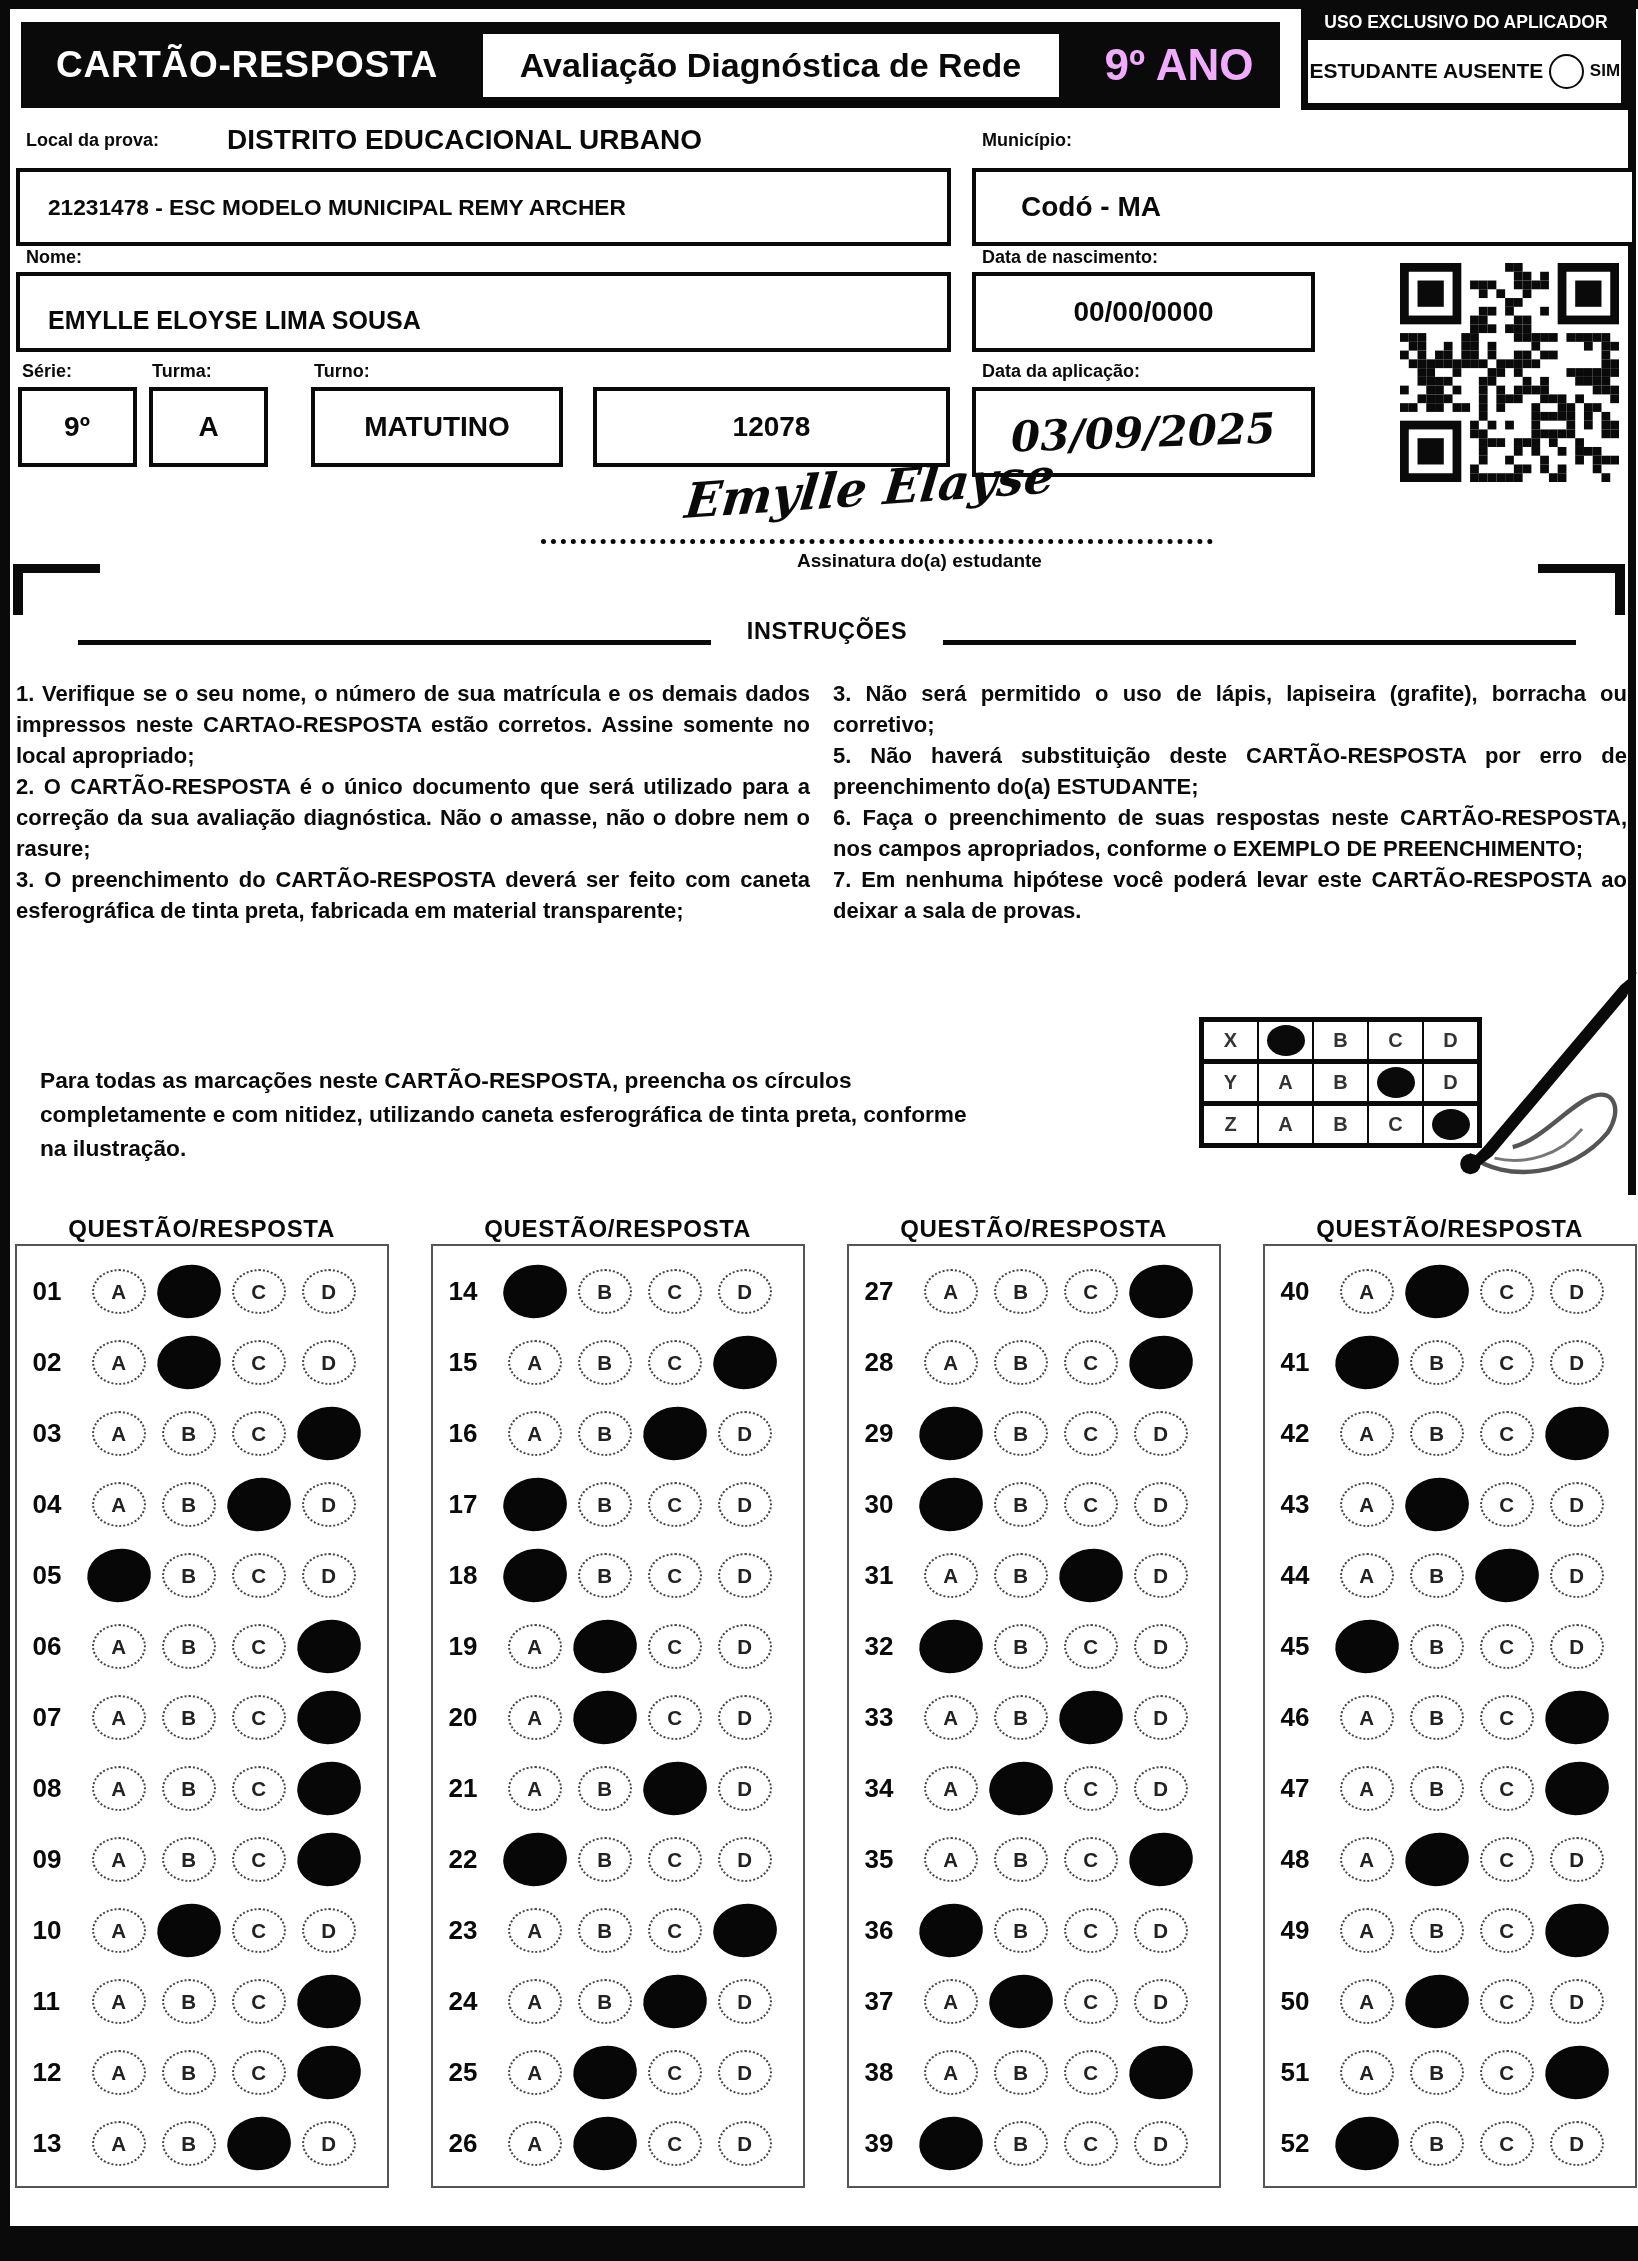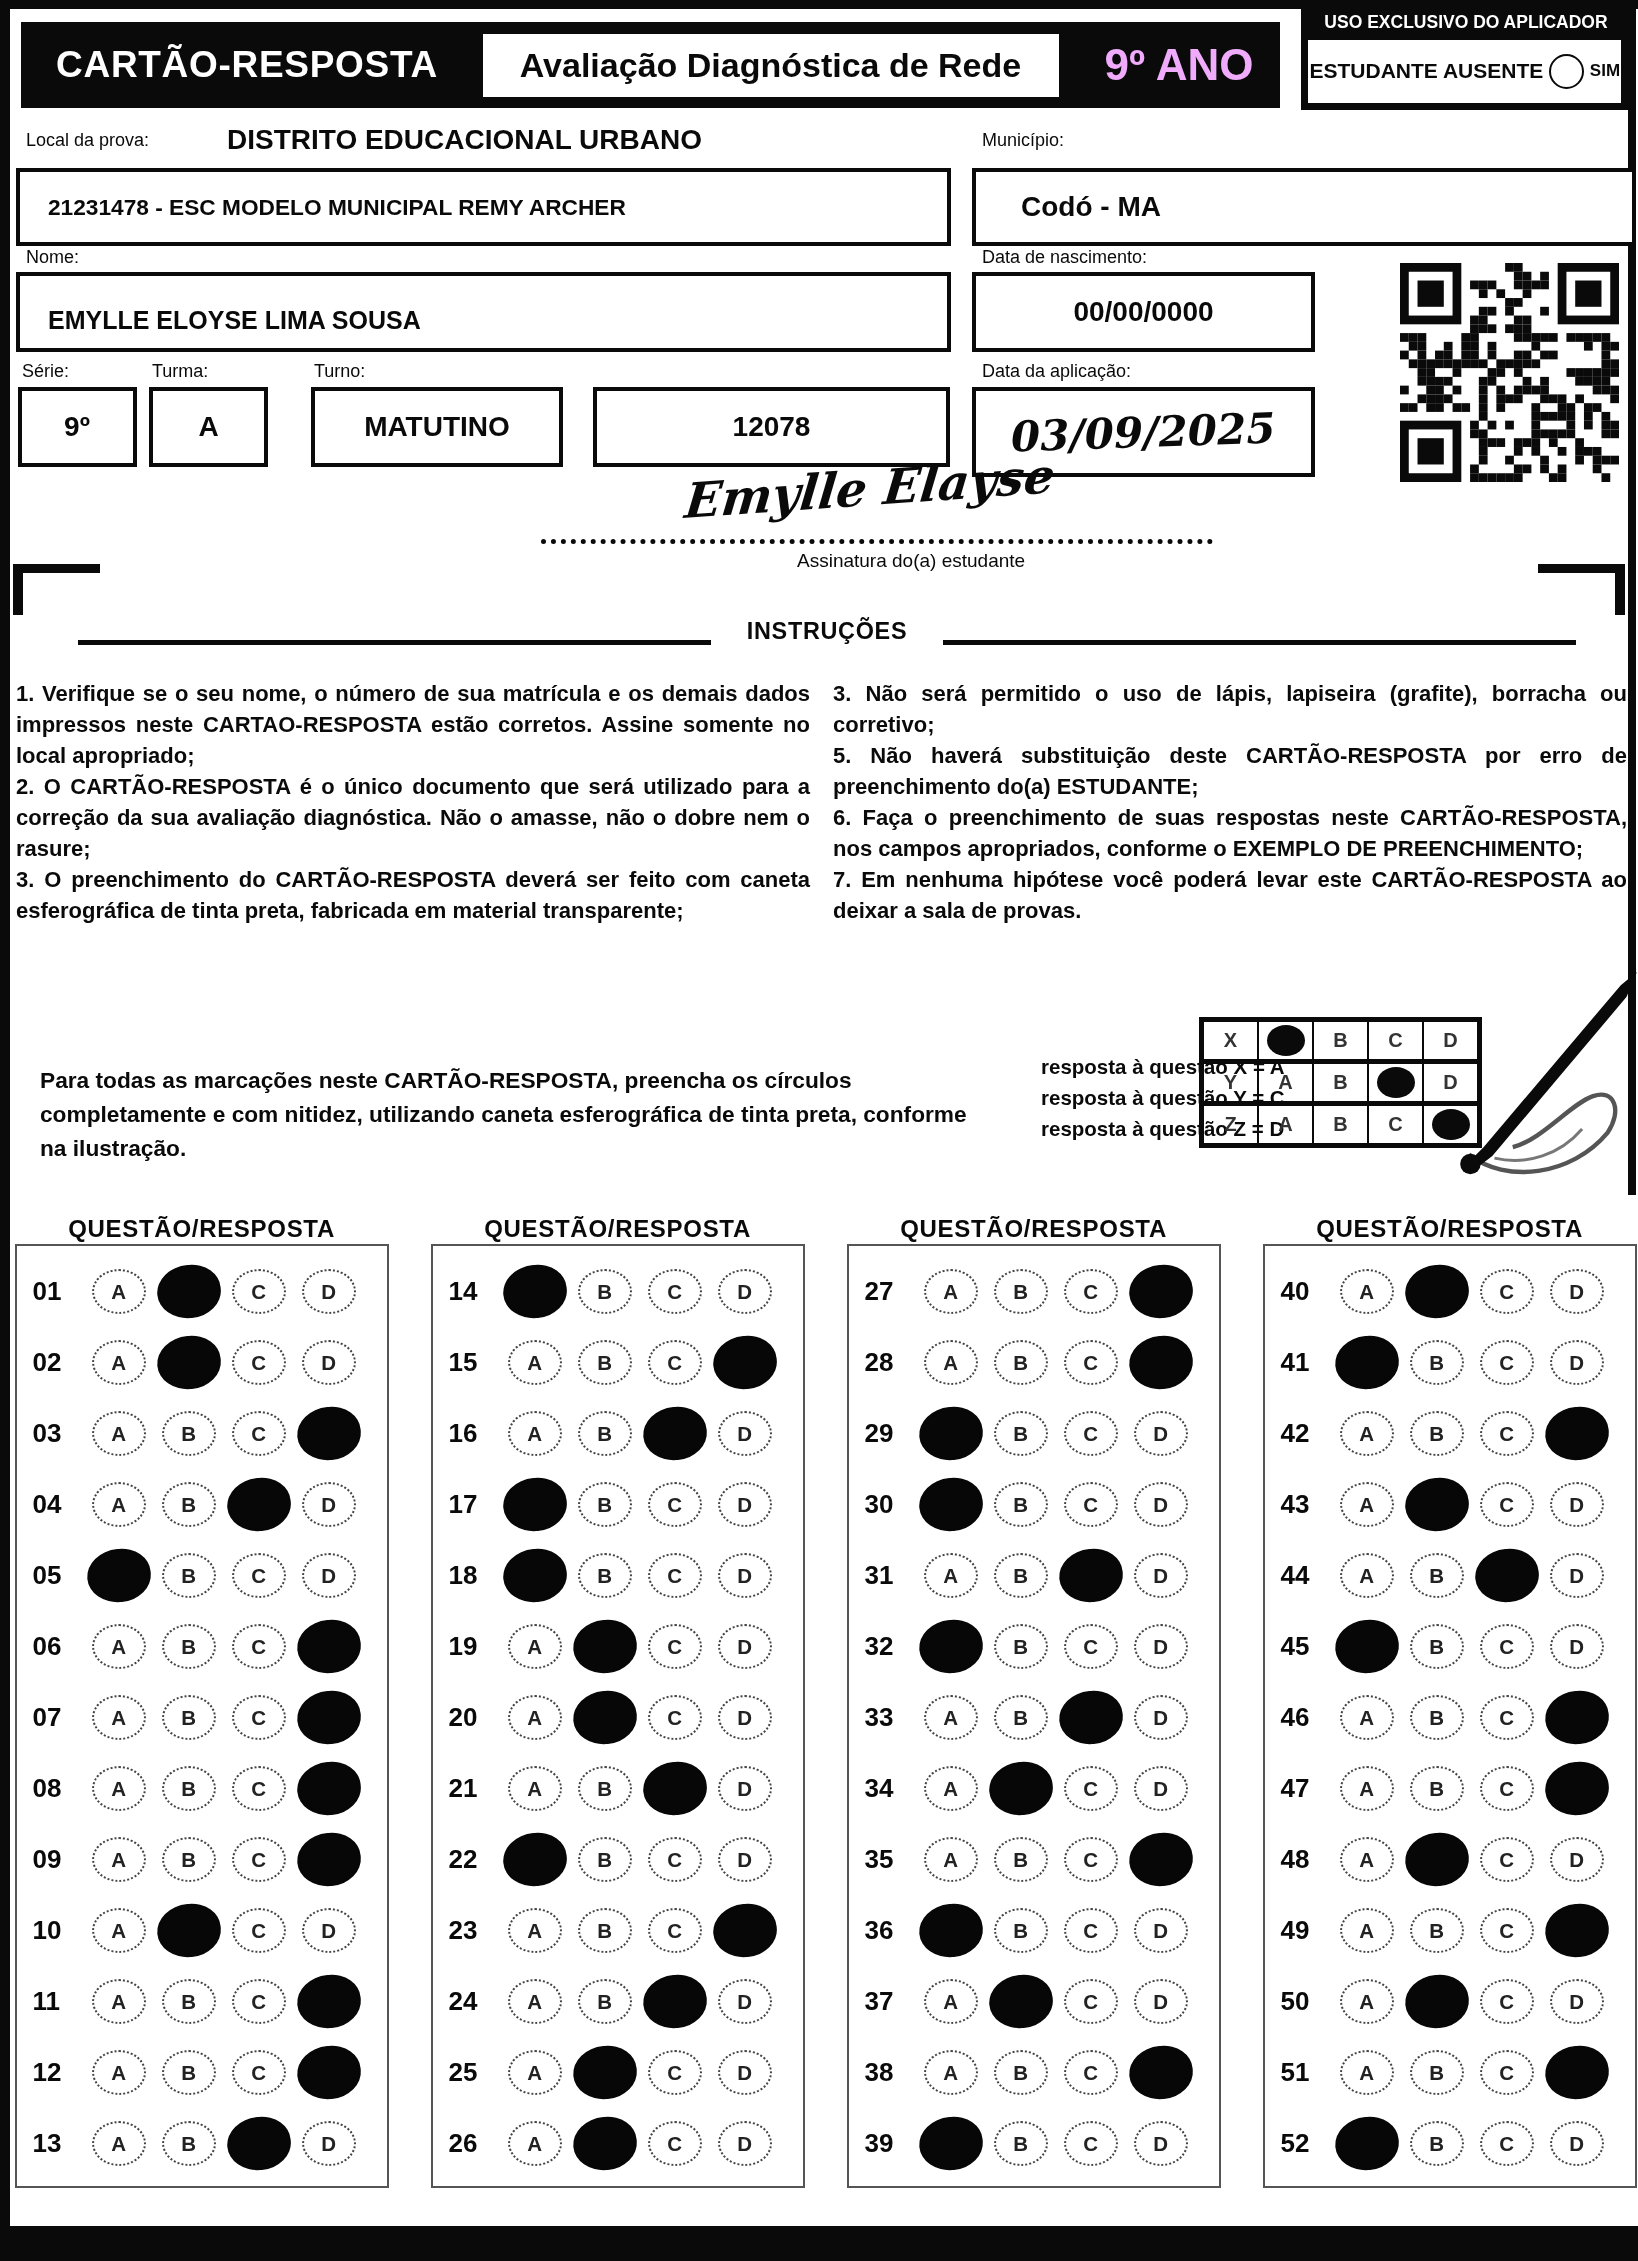--- a/index.html
+++ b/index.html
@@ -18,21 +18,21 @@
   .hdr-sub-box{position:absolute;left:462px;width:576px;height:63px;top:11.7px;background:#fff;display:flex;align-items:center;justify-content:center;}
   .hdr-sub{font-size:34px;font-weight:bold;}
   .hdr-grade{position:absolute;left:1038px;width:241px;text-align:center;color:#f0abfc;font-size:44px;font-weight:bold;}
   .uso-box{left:1301px;top:5.8px;width:330px;height:104px;background:#0a0a0a;}
   .uso-label{position:absolute;left:0;top:5.8px;width:100%;text-align:center;color:#fff;font-size:17.5px;font-weight:bold;}
   .uso-inner{position:absolute;left:7.3px;top:34px;width:313px;height:63px;background:#fff;display:flex;align-items:center;justify-content:center;gap:5.8px;}
   .uso-absent{font-size:21px;font-weight:bold;}
   .uso-sim{font-size:17px;font-weight:bold;}
   .uso-circle{width:31px;height:31px;border:2.9px solid #0a0a0a;border-radius:50%;background:#fff;}
   
-  .lbl{font-size:18px;font-weight:normal;white-space:nowrap;}
+  .lbl{font-size:18px;font-weight:bold;white-space:nowrap;}
   .fbox{border:4.4px solid #0a0a0a;background:#fff;display:flex;align-items:center;}
   .fval{font-size:25px;font-weight:bold;}
   .big{font-size:28px;}
   .center{justify-content:center;text-align:center;}
   
   .hand{font-family:"DejaVu Serif",serif;font-style:italic;font-weight:bold;}
   .sig-line{border-bottom:5.1px dotted #0a0a0a;}
   
   .reg-l{left:13px;top:564px;width:77px;height:42px;border-left:10.2px solid #0a0a0a;border-top:9.5px solid #0a0a0a;}
   .reg-r{left:1538px;top:564px;width:77px;height:42px;border-right:10.2px solid #0a0a0a;border-top:9.5px solid #0a0a0a;}
@@ -373,25 +373,20 @@
       <p>3. O preenchimento do CARTÃO-RESPOSTA deverá ser feito com caneta esferográfica de tinta preta, fabricada em material transparente;</p>
     </div>
   <div class="abs instr-col" style="left:833px;top:678px;width:794px;">
       <p>3. Não será permitido o uso de lápis, lapiseira (grafite), borracha ou corretivo;</p>
       <p>5. Não haverá substituição deste CARTÃO-RESPOSTA por erro de preenchimento do(a) ESTUDANTE;</p>
       <p>6. Faça o preenchimento de suas respostas neste CARTÃO-RESPOSTA, nos campos apropriados, conforme o EXEMPLO DE PREENCHIMENTO;</p>
       <p>7. Em nenhuma hipótese você poderá levar este CARTÃO-RESPOSTA ao deixar a sala de provas.</p>
     </div>
 
   <div class="abs ex-par">Para todas as marcações neste CARTÃO-RESPOSTA, preencha os círculos completamente e com nitidez, utilizando caneta esferográfica de tinta preta, conforme na ilustração.</div>
-  <div class="abs legend">
-      <div>resposta à questão X = A</div>
-      <div>resposta à questão Y = C</div>
-      <div>resposta à questão Z = D</div>
-    </div>
   <table class="exgrid">
       <tbody id="exgrid-body">
         <tr>
           <td class="ex-label">X</td>
           <td class="ex-cell">
             <div class="ex-fill"></div>
           </td>
           <td class="ex-cell">B</td>
           <td class="ex-cell">C</td>
           <td class="ex-cell">D</td>

